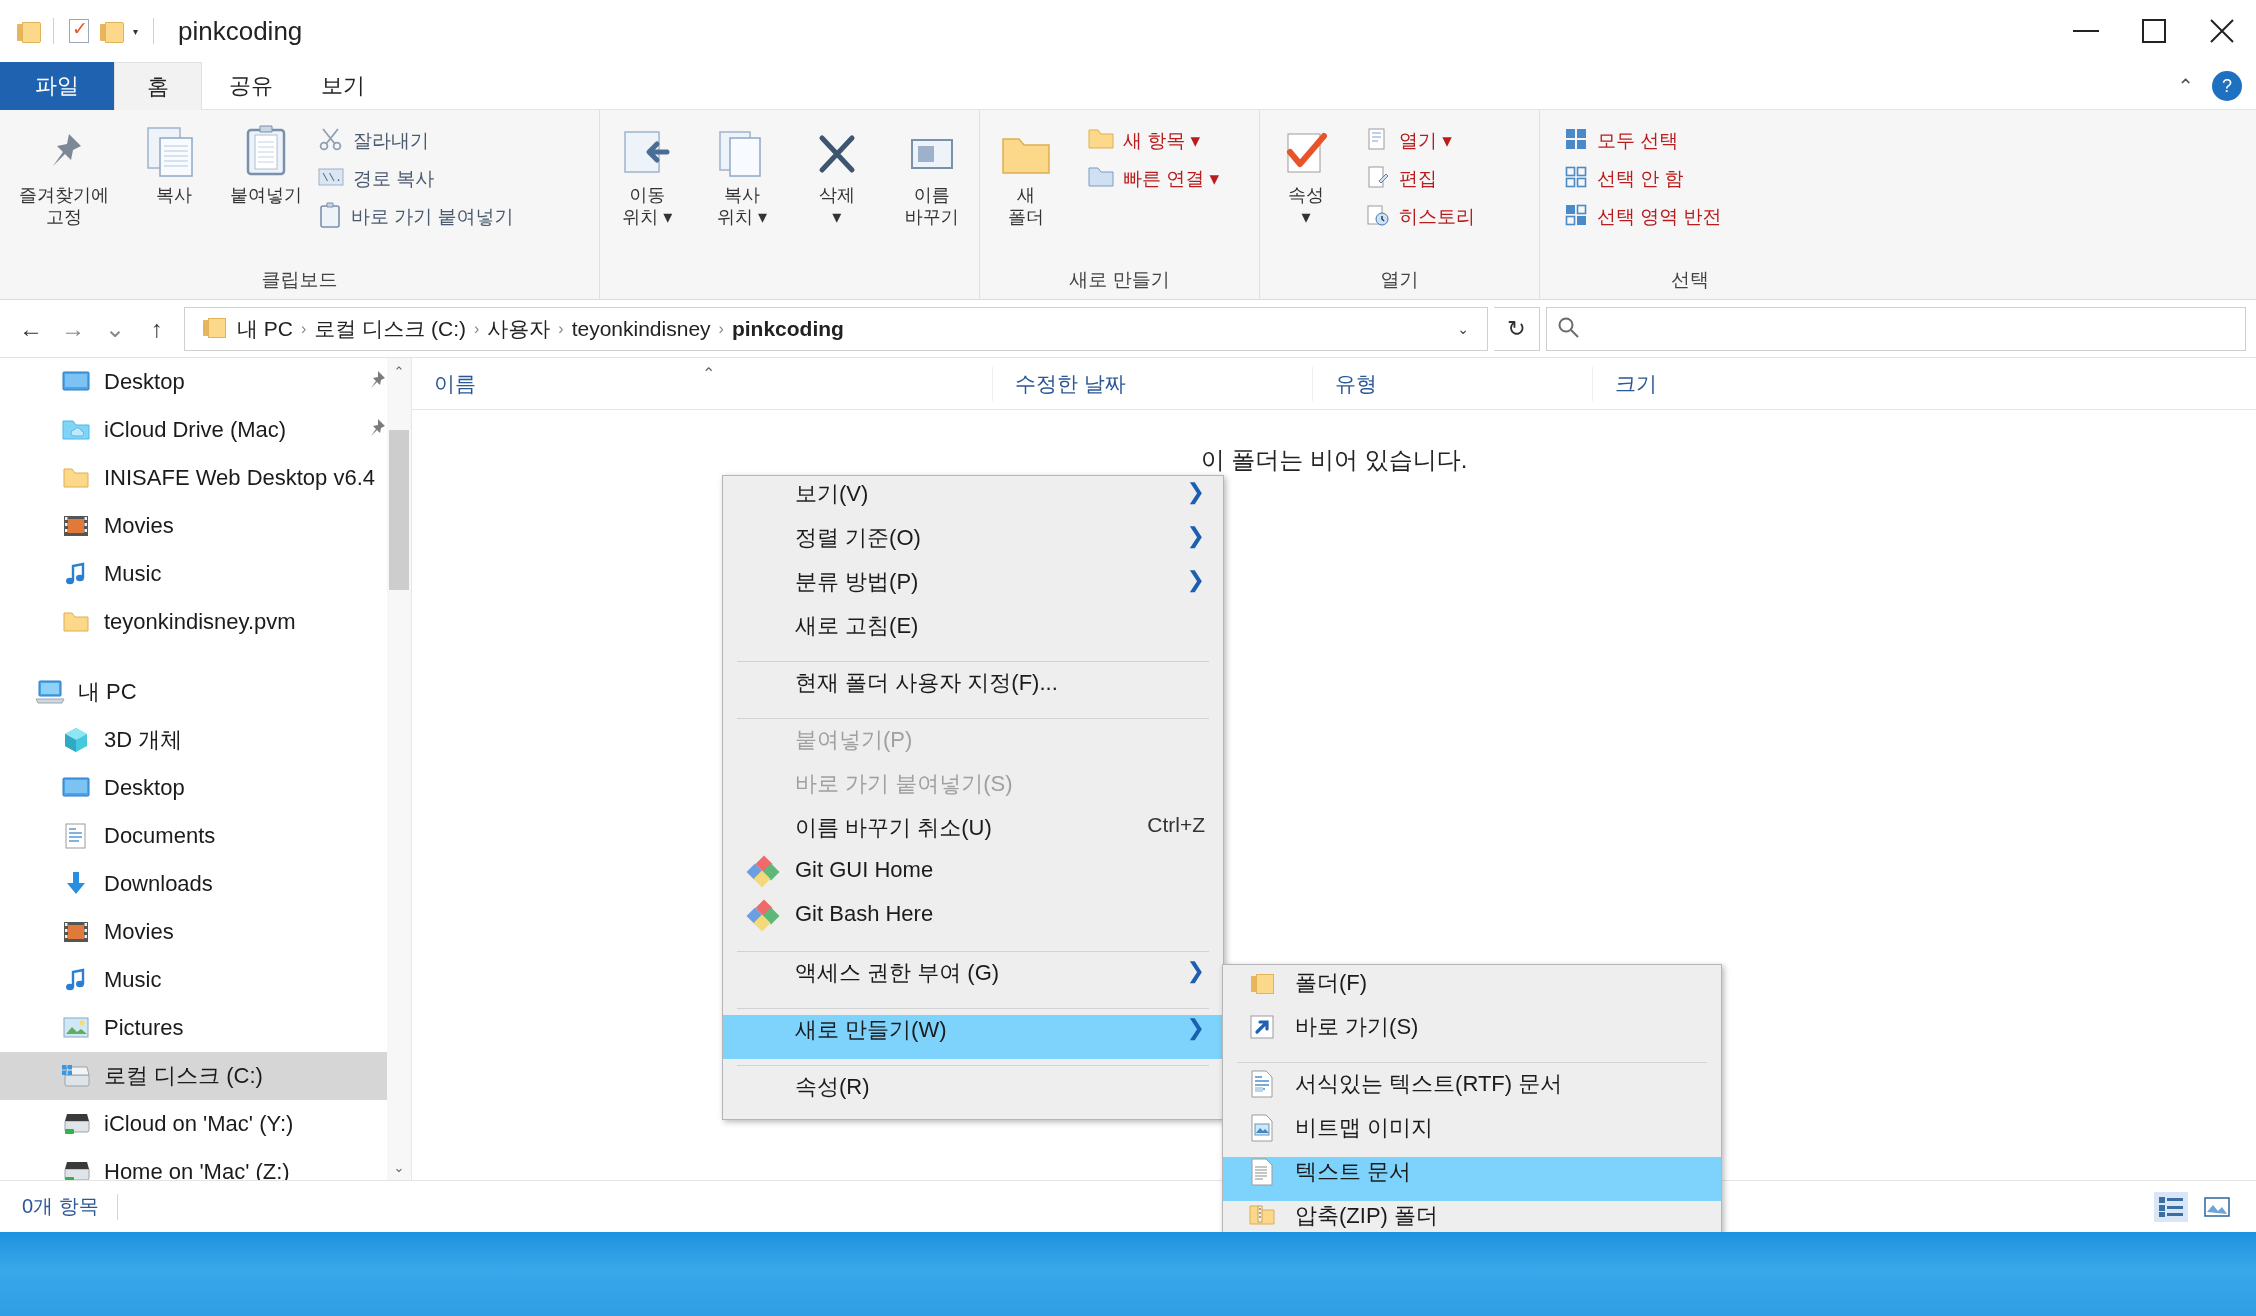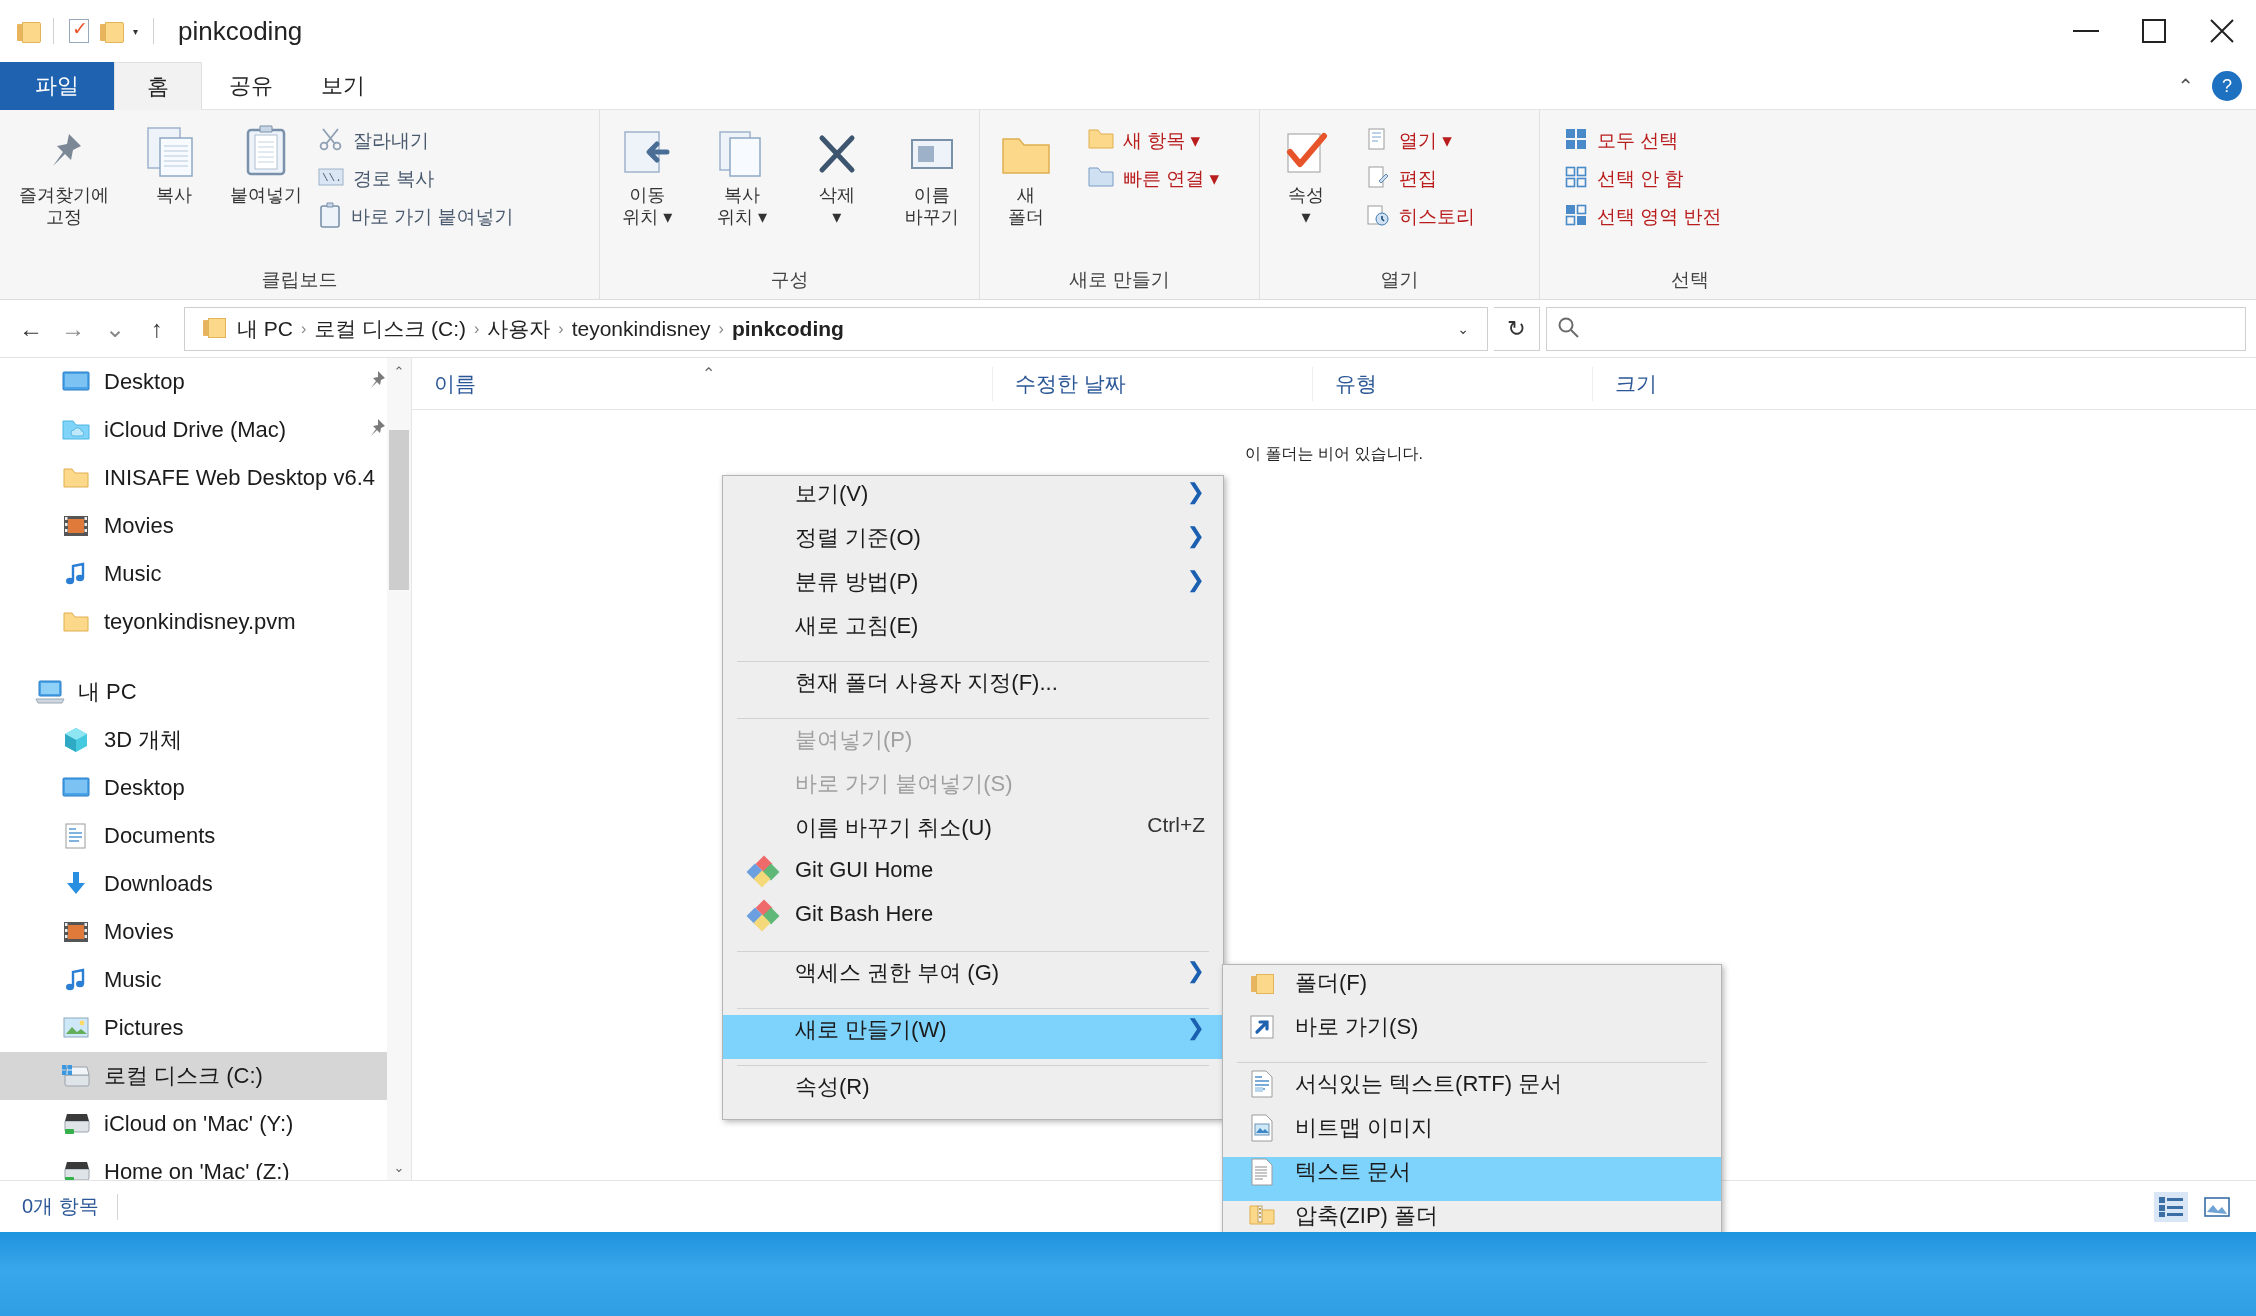--- a/index.html
+++ b/index.html
@@ -77,21 +77,21 @@
   .ind0 { padding-left:34px; }
   .sb-scroll { position:absolute; right:0; top:0; width:24px; bottom:0; background:#f7f7f7; }
   .sb-thumb { position:absolute; left:2px; top:72px; width:20px; height:160px; background:#cdcdcd; }
   .sb-arrow { position:absolute; left:0; width:24px; height:26px; display:flex; align-items:center; justify-content:center; font-size:13px; color:#666;}
 
   .content { flex:1; position:relative; }
   .colhdr { height:52px; display:flex; align-items:center; border-bottom:1px solid #e6e6e6; position:relative; }
   .col { font-size:21px; color:#2b5797; padding-left:22px; border-left:1px solid #eee; height:34px; line-height:34px;}
   .col:first-child { border-left:none; }
   .sortmark { position:absolute; left:290px; top:6px; font-size:16px; color:#666; }
-  .emptymsg { position:absolute; left:0; right:0; top:86px; text-align:center; font-size:16px; color:#222; }
+  .emptymsg { position:absolute; left:0; right:0; top:86px; text-align:center; font-size:24px; color:#222; }
 
   
   .statusbar { position:absolute; left:0; right:0; bottom:0; height:52px; background:#fff; border-top:1px solid #e4e4e4; display:flex; align-items:center; }
   .st-text { font-size:20px; color:#2b5797; padding-left:22px;}
   .st-sep { width:1px; height:26px; background:#d5d5d5; margin-left:18px;}
   .viewbtns { margin-left:auto; display:flex; gap:12px; padding-right:22px;}
   .vbtn { width:34px; height:30px; display:flex; align-items:center; justify-content:center;}
   .vbtn.active { background:#d8e6f6; }
 
   
@@ -282,21 +282,20 @@
           <div class="bicon">
             <svg width="48" height="46" viewBox="0 0 48 46">
               <rect x="4" y="8" width="40" height="28" fill="#eef3fa" stroke="#7a91ab" stroke-width="2"></rect>
               <rect x="10" y="14" width="16" height="16" fill="#9db1c8"></rect>
               </svg>
           </div>
           <div class="blabel">이름
 바꾸기</div>
         </div>
       </div>
-      <div class="rglabel">구성</div>
     </div>
 
     <div class="rgroup" style="width:280px">
       <div class="rgrow">
         <div class="bigbtn">
           <div class="bicon">
             <svg width="52" height="46" viewBox="0 0 52 46">
               <path d="M3 7h16l5 6h25v28H3z" fill="#fcd88b" stroke="#e0ae51" stroke-width="1.5"></path>
               </svg>
           </div>

